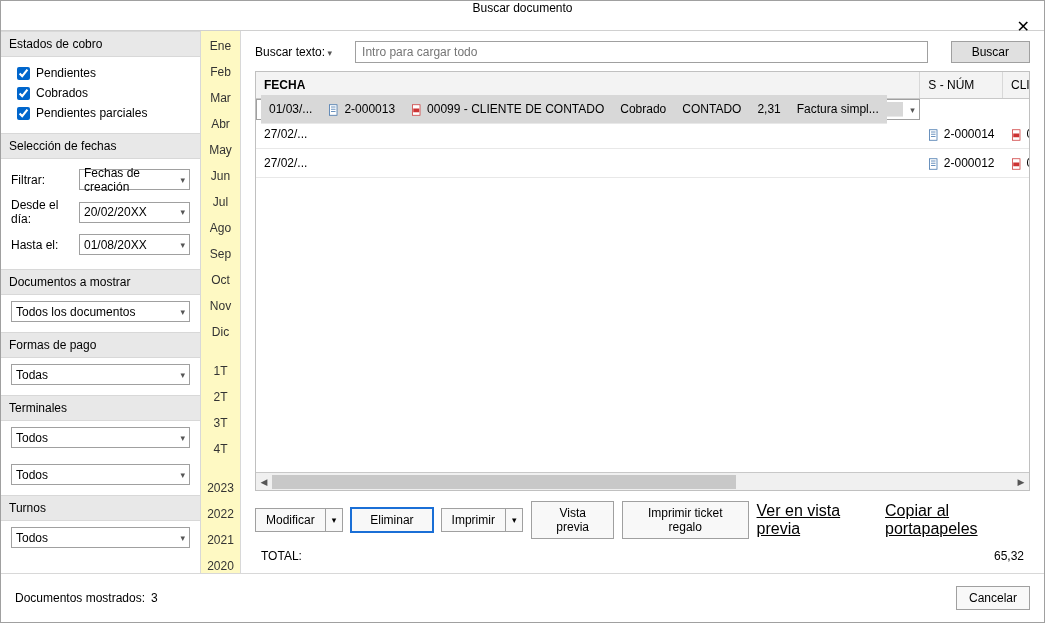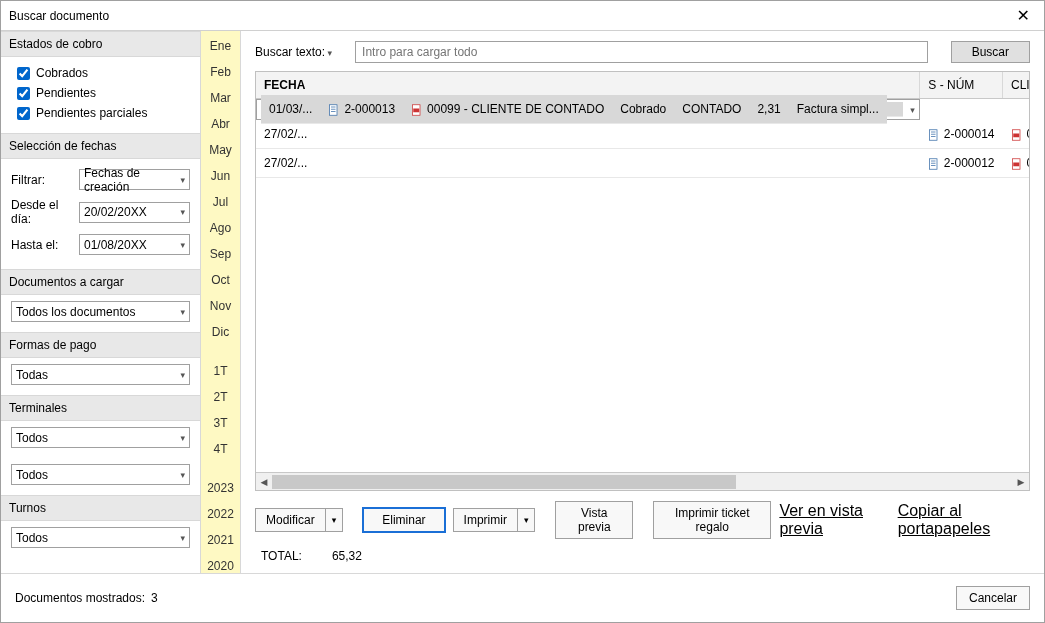--- a/index.html
+++ b/index.html
@@ -1,20 +1,20 @@
 <!DOCTYPE html>
 <html><head>
 <meta charset="utf-8">
 <style>
 * { box-sizing: border-box; margin: 0; padding: 0; font-family: "Segoe UI", Tahoma, sans-serif; }
 html, body { width: 1045px; height: 623px; overflow: hidden; background: #fff; }
 
 .window { width: 1045px; height: 623px; border: 1px solid #a0a0a0; display: flex; flex-direction: column; background: #fff; }
 
-.titlebar { height: 30px; display: flex; align-items: center; padding: 0 8px; border-bottom: 1px solid #d0d0d0; }
+.titlebar { height: 30px; display: flex; align-items: center; padding: 0 8px; border-bottom: 1px solid #d0d0d0; flex-direction: column; }
 .titlebar .title { font-size: 12px; color: #000; }
 .titlebar .close { margin-left: auto; font-size: 16px; color: #000; cursor: pointer; padding: 2px 6px; }
 
 .body { flex: 1; display: flex; overflow: hidden; }
 
 
 .sidebar { width: 200px; background: #fff; border-right: 1px solid #d8d8d8; display: flex; flex-direction: column; font-size: 12px; }
 .section-header { background: #e8e8e8; padding: 5px 8px; color: #000; border-top: 1px solid #d8d8d8; border-bottom: 1px solid #d8d8d8; }
 .section-body { padding: 6px 10px 10px; }
 .chk-row { display: flex; align-items: center; gap: 6px; padding: 3px 6px; }
@@ -51,54 +51,54 @@
 .hscroll { height: 18px; background: #f0f0f0; border-top: 1px solid #c8c8c8; position: relative; }
 .hscroll .thumb { position: absolute; left: 16px; top: 2px; height: 14px; width: 60%; background: #c8c8c8; }
 .hscroll .arrow-l, .hscroll .arrow-r { position: absolute; top: 2px; width: 14px; height: 14px; font-size: 9px; display:flex; align-items:center; justify-content:center; color:#555;}
 .hscroll .arrow-l { left: 1px; }
 .hscroll .arrow-r { right: 1px; }
 
 .action-row { display: flex; align-items: center; gap: 8px; padding: 10px 14px 6px; }
 .split-btn { display: flex; }
 .split-btn .main-b { border: 1px solid #a0a0a0; background: #f8f8f8; font-size: 12px; padding: 4px 10px; cursor: pointer; }
 .split-btn .dd-b { border: 1px solid #a0a0a0; border-left: none; background: #f8f8f8; font-size: 9px; padding: 4px 6px; cursor: pointer; }
-.btn-plain { border: 1px solid #a0a0a0; background: #f8f8f8; font-size: 12px; padding: 4px 12px; cursor: pointer; margin-left: 12px; }
+.btn-plain { border: 1px solid #a0a0a0; background: #f8f8f8; font-size: 12px; padding: 4px 12px; cursor: pointer; }
 .btn-focus { outline: 2px solid #1a6fd6; outline-offset: -1px; }
 .link { font-size: 16px; color: #000; text-decoration: underline; cursor: pointer; }
 .action-row .links { margin-left: auto; display: flex; gap: 10px; }
-.total-row { display: flex; justify-content: flex-start; gap: 30px; padding: 4px 20px 10px; font-size: 12px; }
+.total-row { display: flex; justify-content: space-between; gap: 38px; padding: 4px 20px 10px; font-size: 12px; }
 
 
 .footer { border-top: 1px solid #d8d8d8; display: flex; align-items: center; padding: 12px 14px; font-size: 12px; }
 .footer .cancel { margin-left: auto; }
 </style>
 </head>
 <body>
 
 <div class="window">
   <div class="titlebar">
     <span class="title">Buscar documento</span>
     <span class="close">✕</span>
   </div>
 
   <div class="body">
 
     <div class="sidebar">
       <div class="section-header">Estados de cobro</div>
       <div class="section-body">
+        <label class="chk-row">
+            <input type="checkbox" checked="" style="">
+            <span>Pendientes</span>
+          </label>
         <label class="chk-row">
             <input type="checkbox" checked="" style="">
             <span>Cobrados</span>
           </label>
         <label class="chk-row">
             <input type="checkbox" checked="" style="">
-            <span>Pendientes</span>
-          </label>
-        <label class="chk-row">
-            <input type="checkbox" checked="" style="">
             <span>Pendientes parciales</span>
           </label>
       </div>
 
       <div class="section-header">Selección de fechas</div>
       <div class="section-body">
         <div class="filter-row">
           <span class="filter-label">Filtrar:</span>
           <div class="sel med" style="flex:1">
               <span>Fechas de creación</span>
@@ -111,21 +111,21 @@
             </div>
         </div>
         <div class="filter-row">
           <span class="filter-label">Hasta el:</span>
           <div class="sel" style="flex:1">
               <span>01/08/20XX</span>
             </div>
         </div>
       </div>
 
-      <div class="section-header">Documentos a cargar</div>
+      <div class="section-header">Documentos a mostrar</div>
       <div class="section-body">
           <div class="sel wide">
             <span>Todos los documentos</span>
           </div>
         </div>
 
       <div class="section-header">Formas de pago</div>
       <div class="section-body">
           <div class="sel wide">
             <span>Todas</span>

